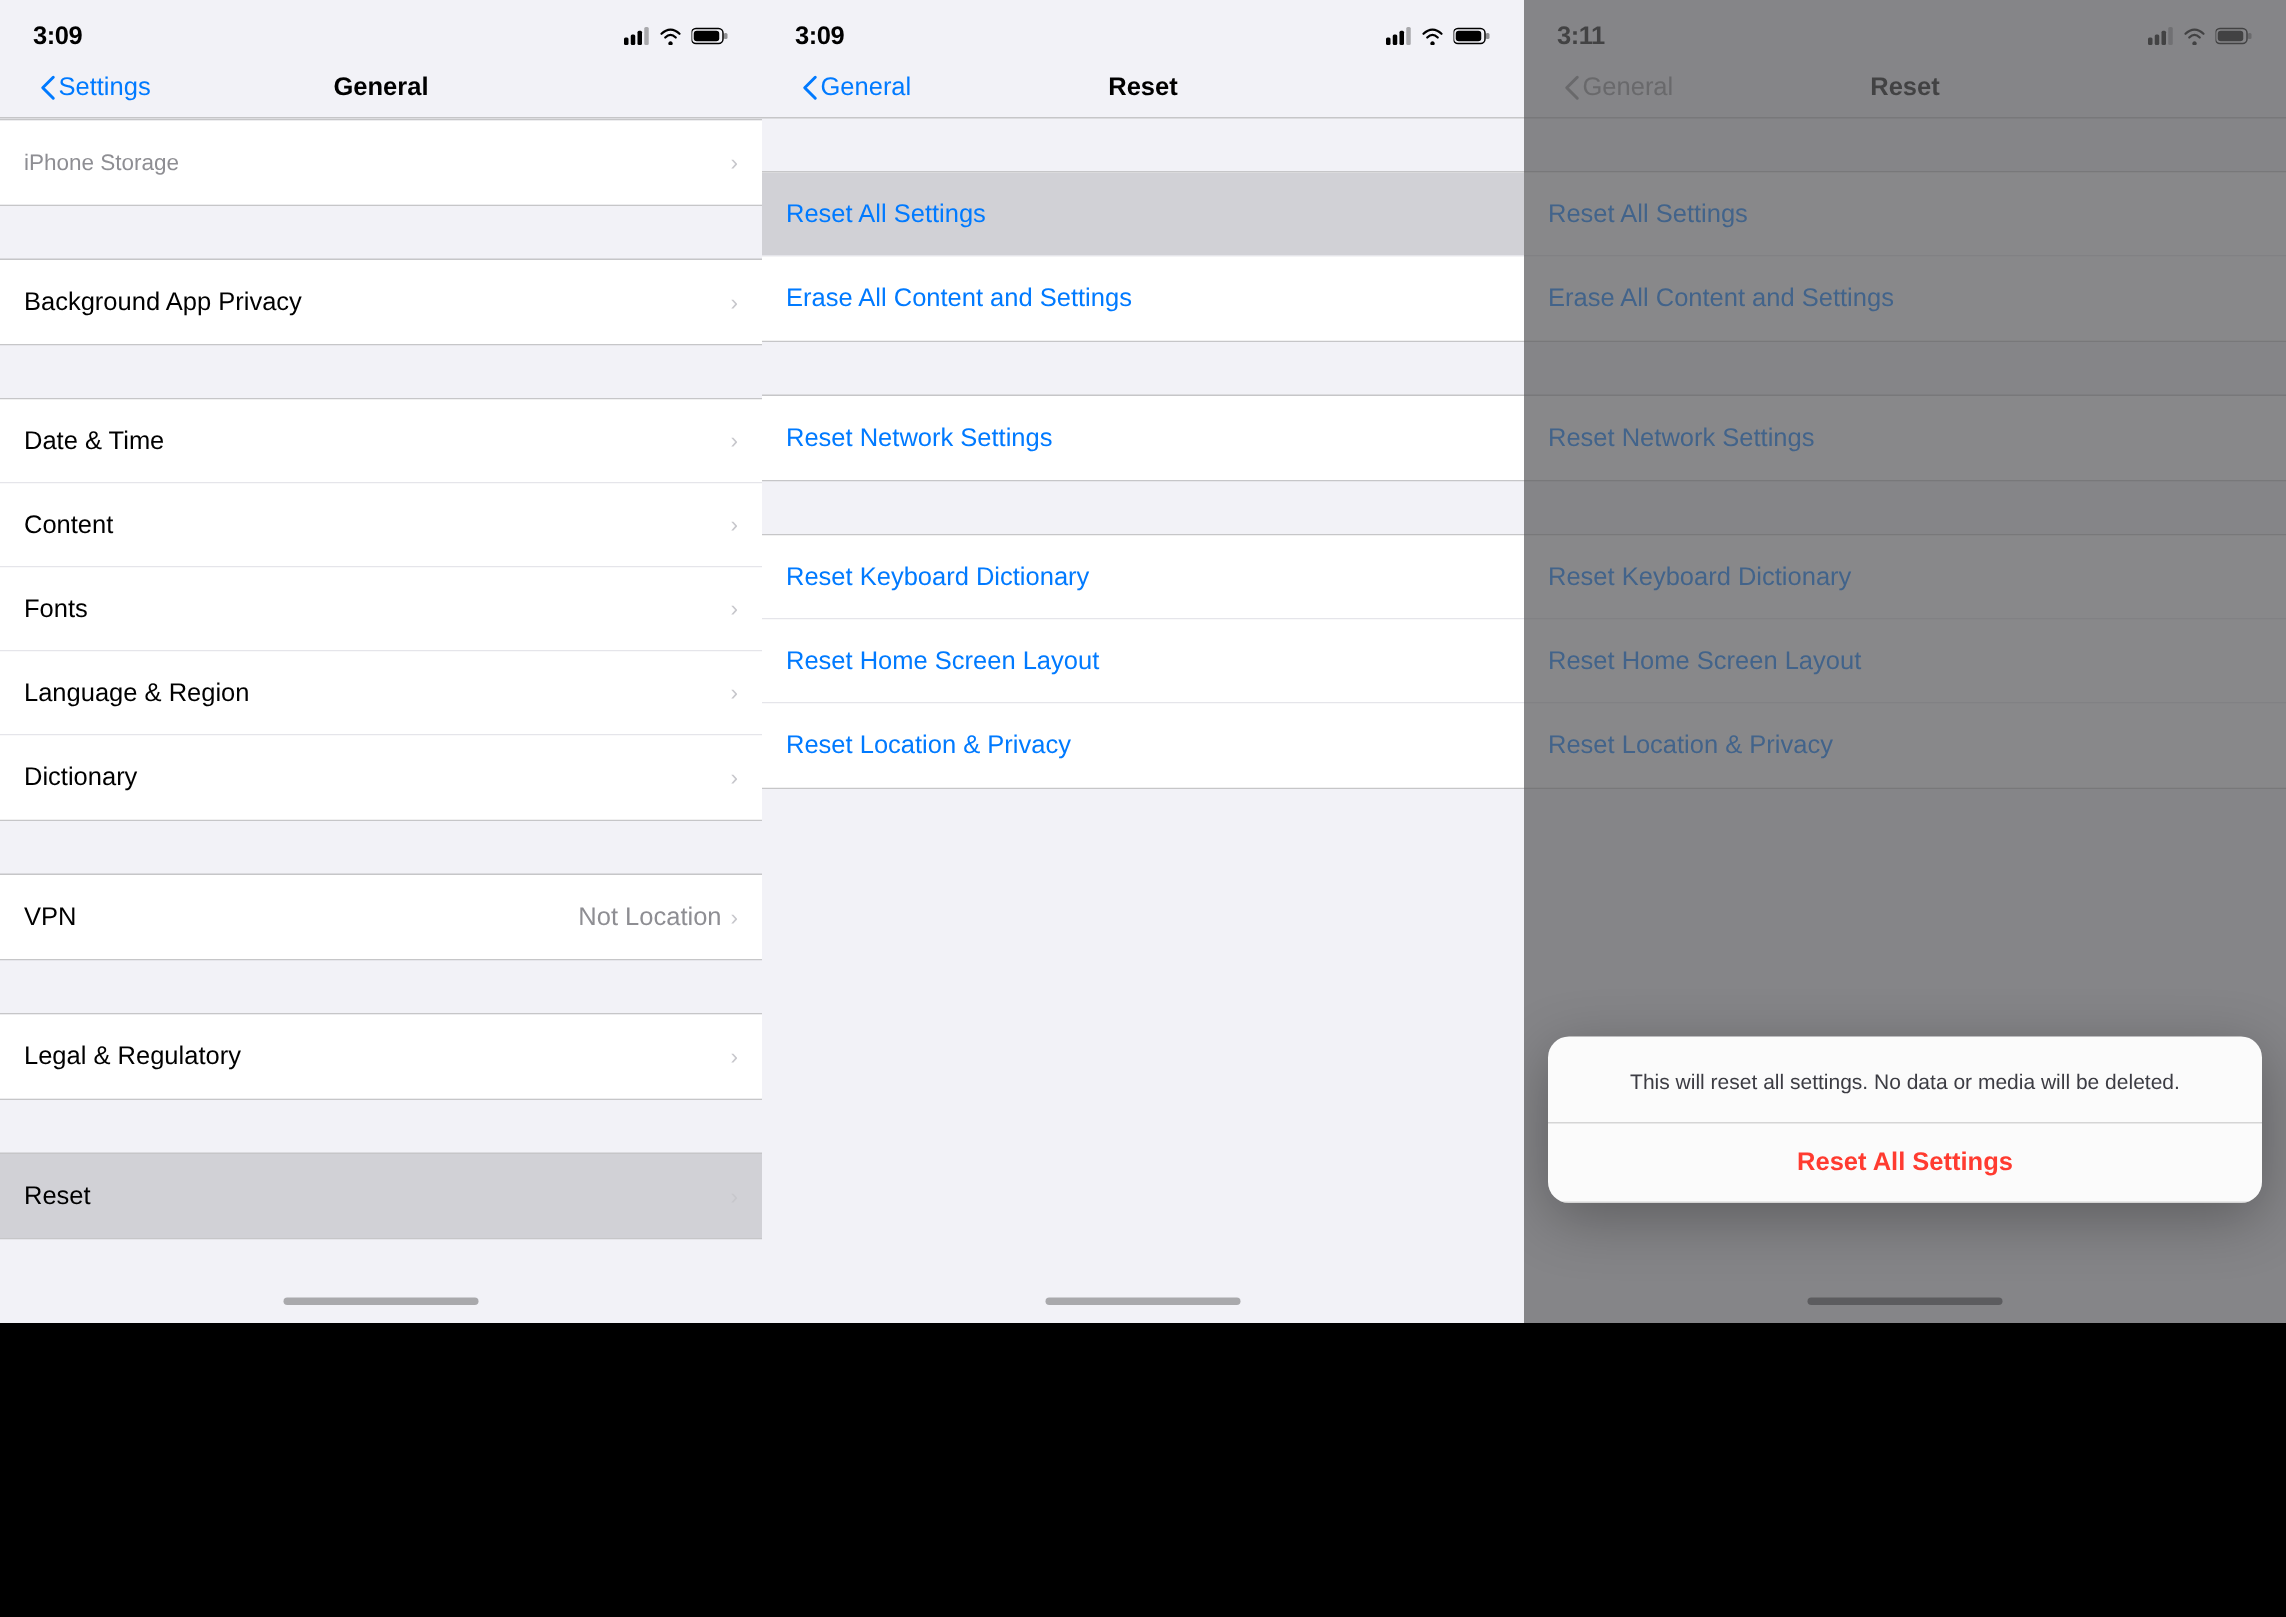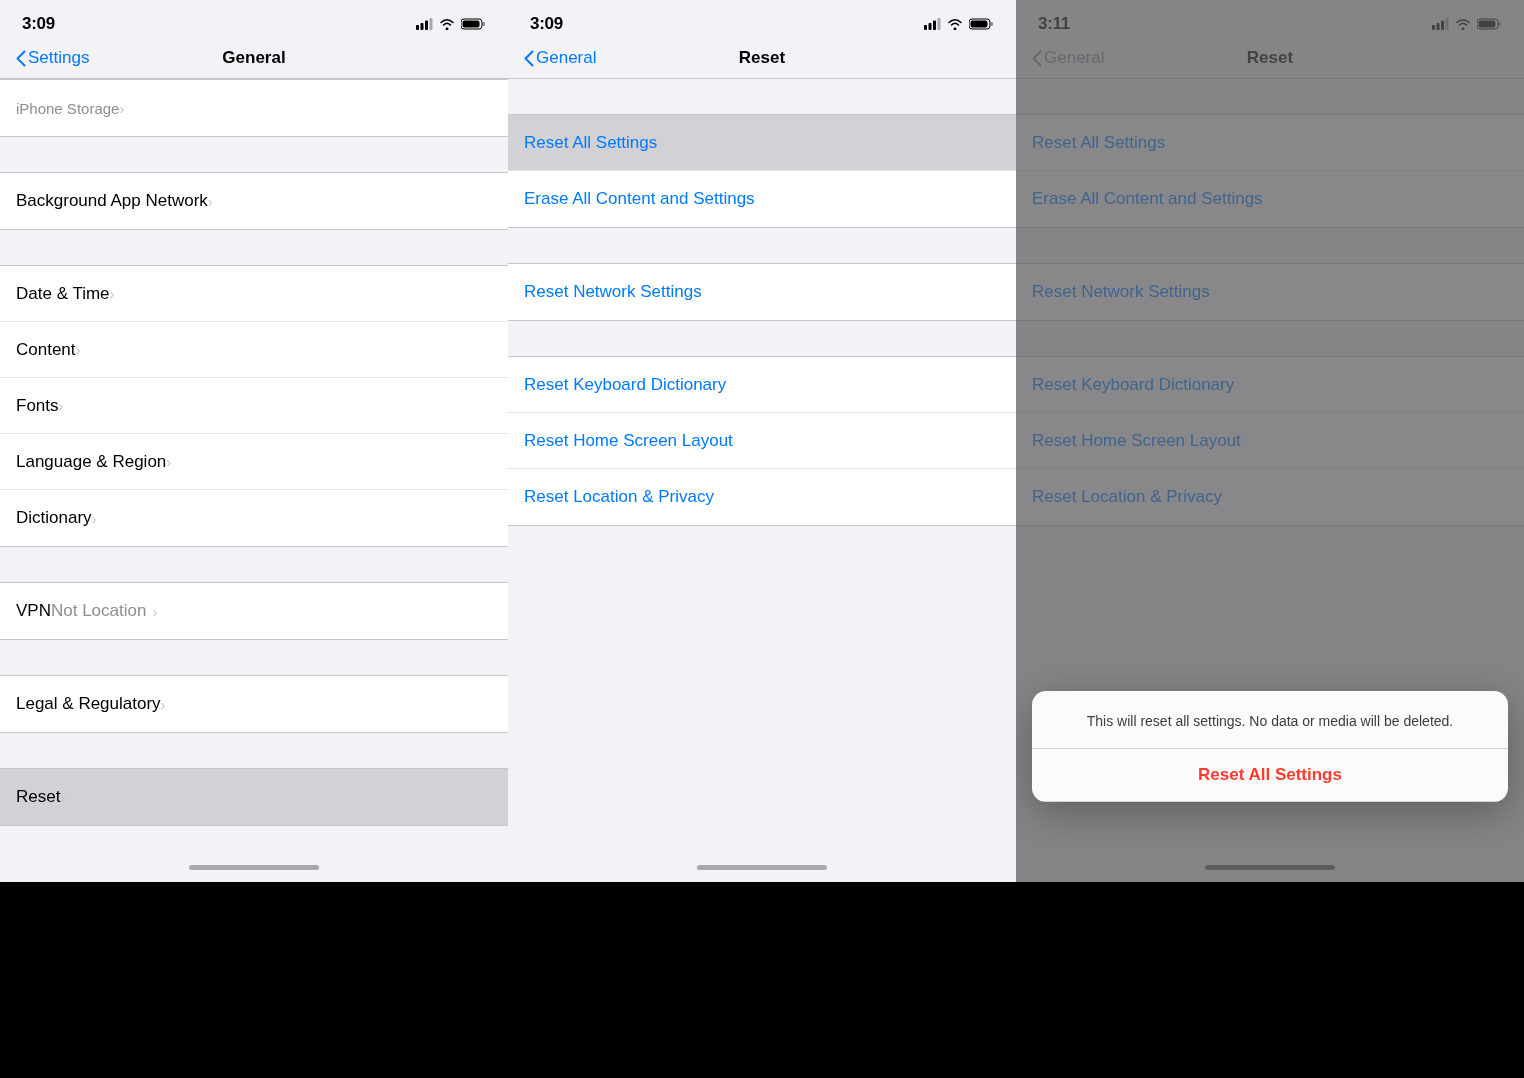--- a/index.html
+++ b/index.html
@@ -52,21 +52,21 @@
       display: flex;
       justify-content: center;
       align-items: center;
       padding: 8px 16px 10px;
       background: #f2f2f7;
       position: relative;
       border-bottom: 1px solid #c6c6c8;
     }
     .nav-back {
       position: absolute;
-      left: 16px;
+      left: 27px;
       color: #007aff;
       font-size: 17px;
       display: flex;
       align-items: center;
       gap: 2px;
     }
     .nav-back svg {
       fill: #007aff;
       width: 10px;
       height: 17px;
@@ -88,21 +88,21 @@
       background: #fff;
       margin: 0;
       border-top: 1px solid #c6c6c8;
       border-bottom: 1px solid #c6c6c8;
       margin-bottom: 0px;
     }
 
     .settings-row {
       display: flex;
       align-items: center;
-      justify-content: flex-start;
+      justify-content: space-between;
       padding: 14px 16px;
       background: #fff;
       border-bottom: 1px solid #e5e5ea;
       min-height: 56px;
       cursor: pointer;
     }
     .settings-row:last-child {
       border-bottom: none;
     }
     .row-label {
@@ -265,21 +265,21 @@
         <div class="row-right">
           <span class="chevron">›</span>
         </div>
       </div>
     </div>
 
     <div class="section-spacer"></div>
 
     <div class="section-group">
       <div class="settings-row">
-        <span class="row-label">Background App Network</span>
+        <span class="row-label">Background App Privacy</span>
         <div class="row-right">
           <span class="chevron">›</span>
         </div>
       </div>
     </div>
 
     <div class="section-spacer"></div>
 
     <div class="section-group">
       <div class="settings-row">

